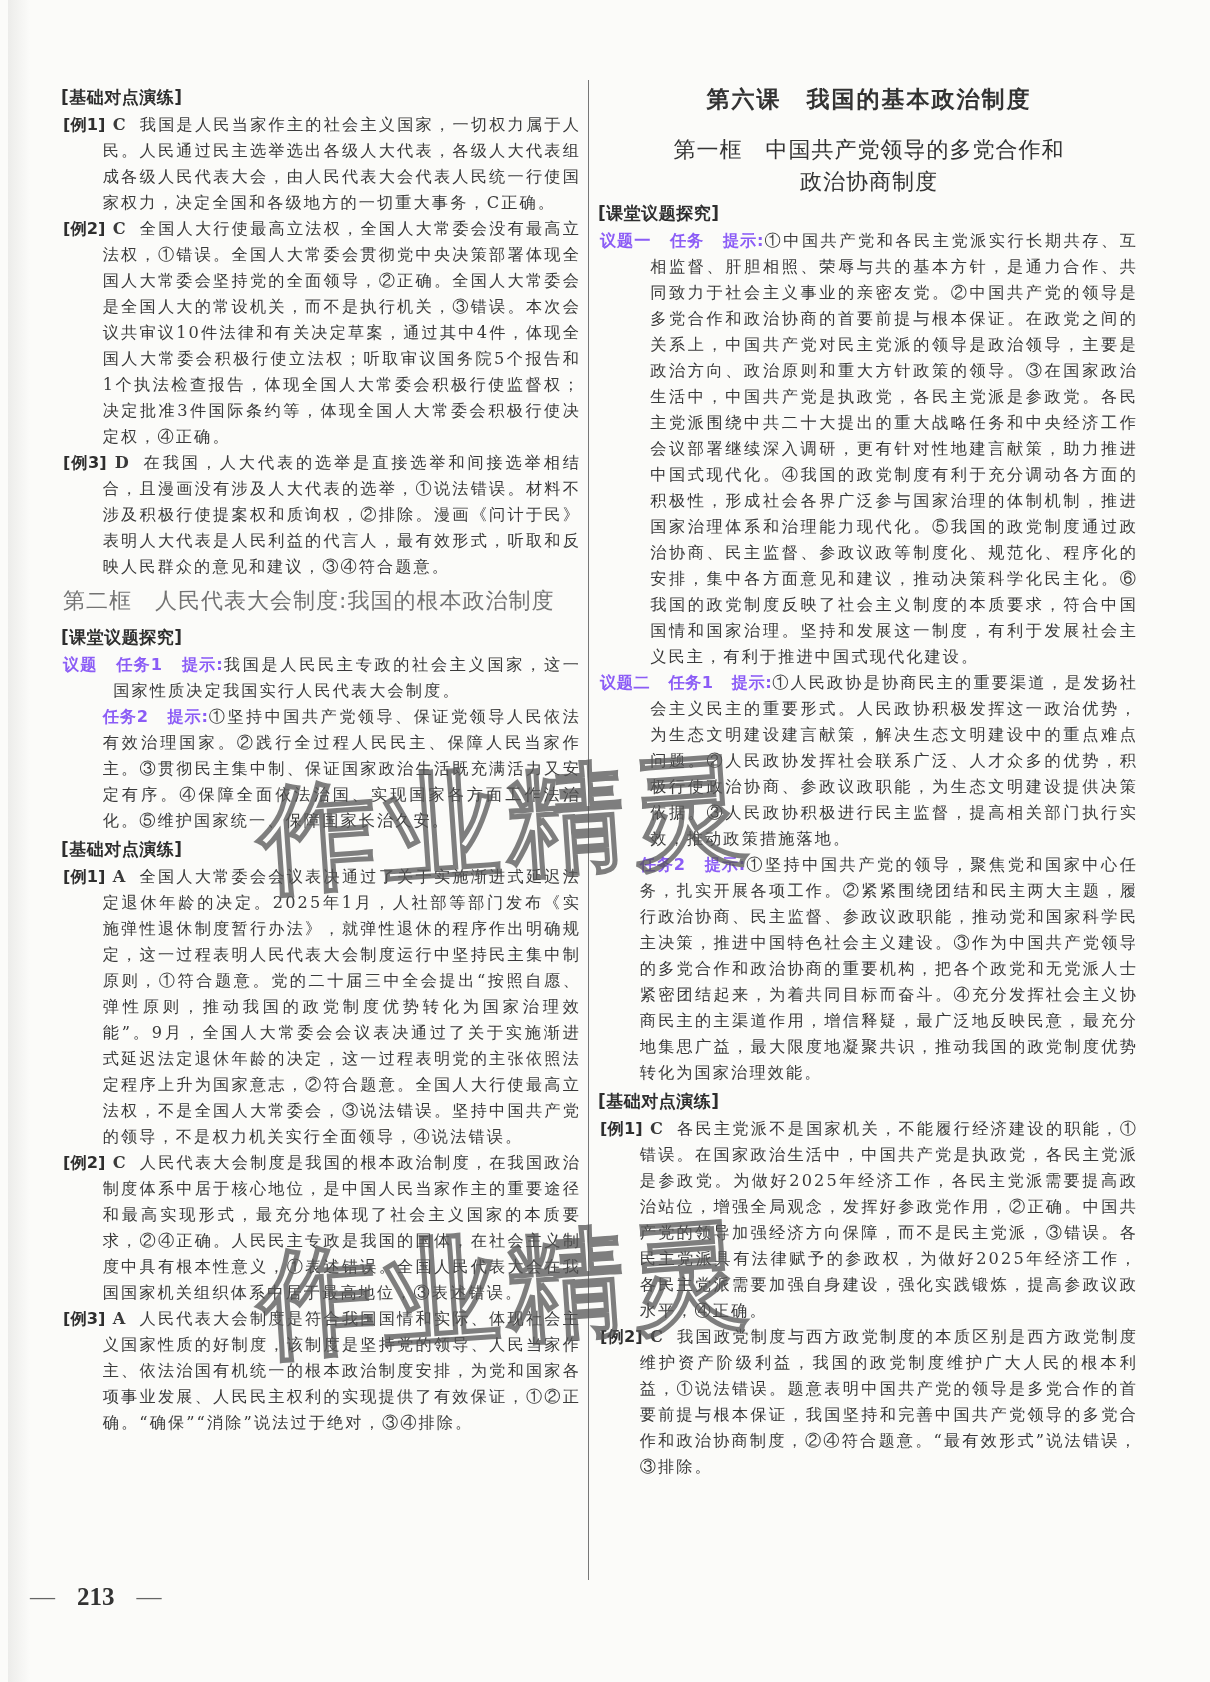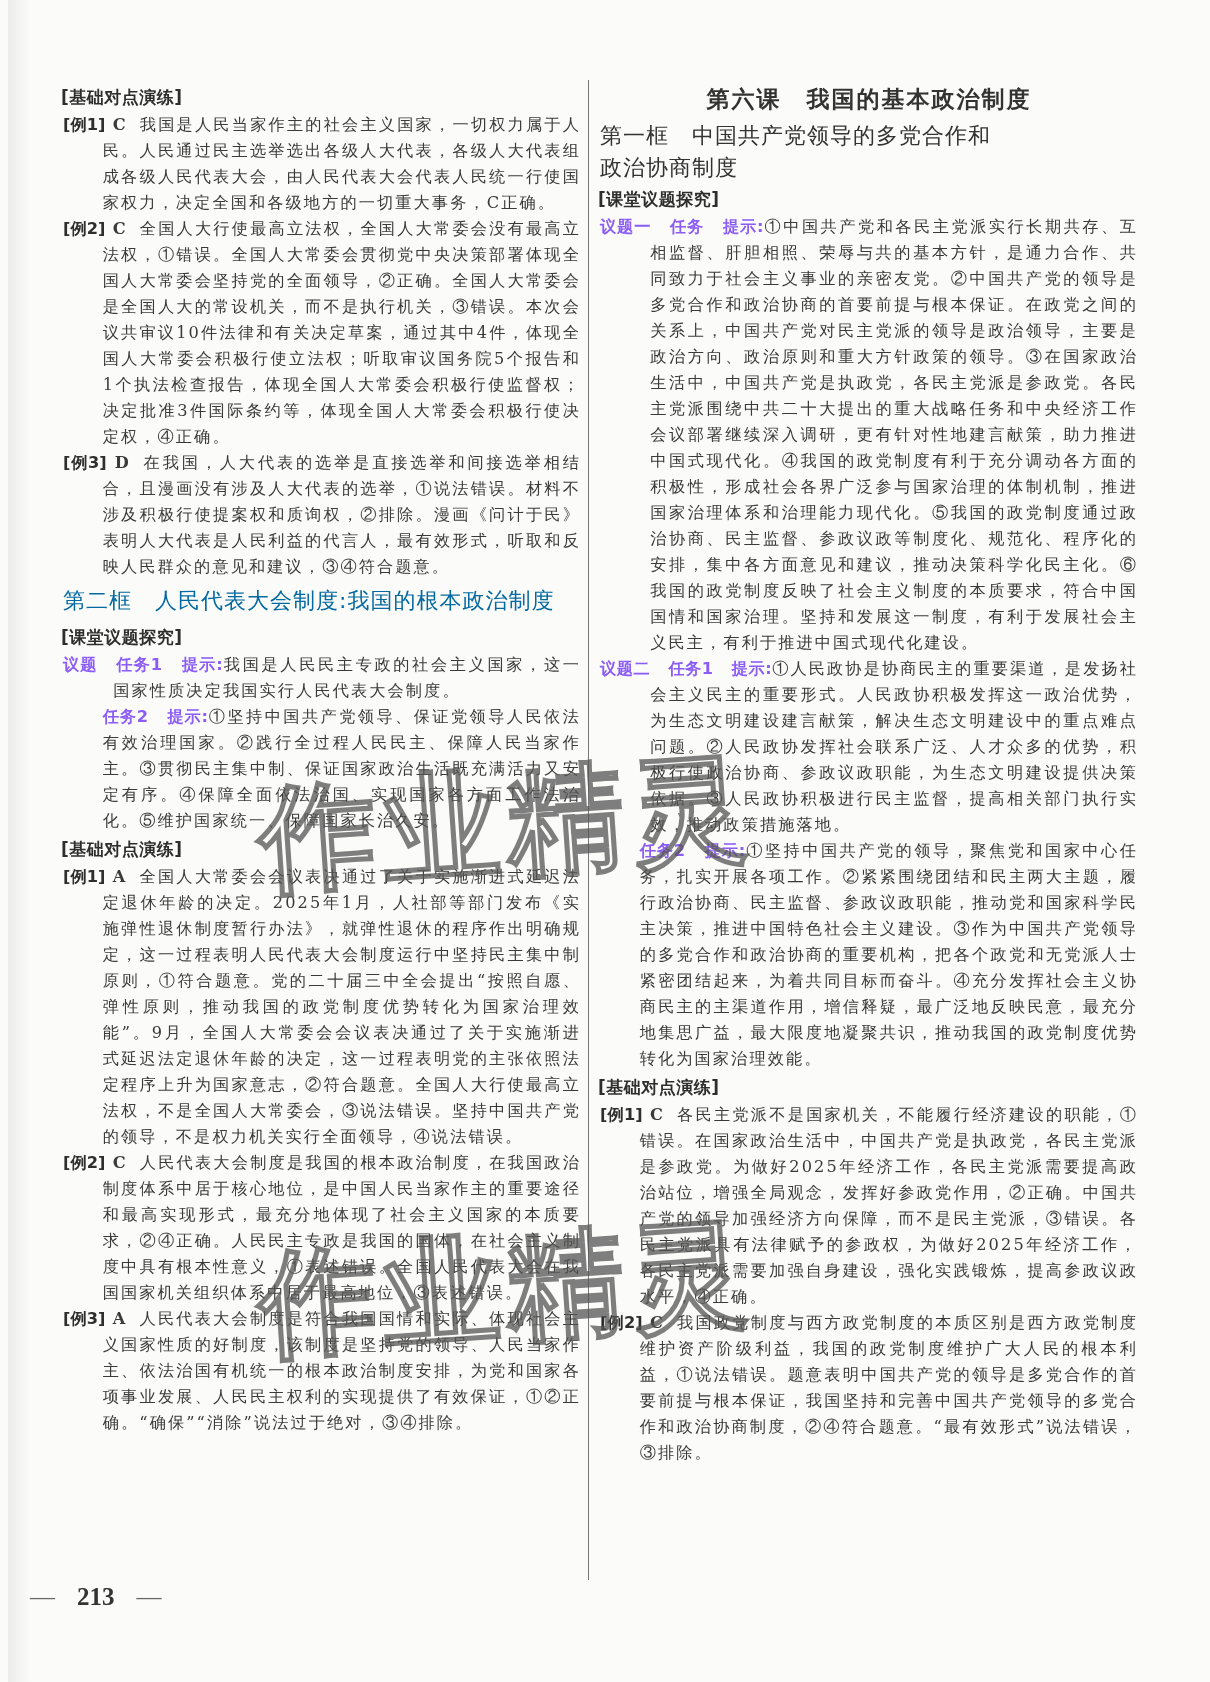--- a/index.html
+++ b/index.html
@@ -29,31 +29,31 @@
   }
   .para .ans { font-weight: bold; letter-spacing: 0; margin-right: 14px; }
   .para .kw {
     font-family: "DejaVu Sans", "Liberation Sans", sans-serif;
     font-weight: bold; letter-spacing: 0.5px; color: #8b5cf6;
   }
   .para.task { padding-left: 3.1em; text-indent: -3.1em; }
   .para.subtask { padding-left: 2.45em; text-indent: 0; }
   .kuang-title {
     font-family: "DejaVu Sans", "Liberation Sans", sans-serif;
-    font-size: 22px; line-height: 34px; color: #0369a1; margin: 4px 0 6px 0;
+    font-size: 22px; line-height: 34px; color: #737373; margin: 4px 0 6px 0;
     letter-spacing: 1px; white-space: nowrap;
   }
   .lesson-title {
     font-family: "DejaVu Sans", "Liberation Sans", sans-serif;
     font-size: 23px; font-weight: bold; text-align: center; line-height: 34px;
-    color: #333; margin: 0 0 4px 0; letter-spacing: 2px;
+    color: #333; margin: 0 0 18px 0; letter-spacing: 2px;
   }
   .frame-title {
     font-family: "DejaVu Sans", "Liberation Sans", sans-serif;
-    font-size: 22px; line-height: 32px; color: #333; margin: 0; letter-spacing: 1px;
+    font-size: 22px; text-align: center; line-height: 32px; color: #333; margin: 0; letter-spacing: 1px;
   }
   .frame-title.l2 { margin-bottom: 0; }
   .page-number {
     position: absolute; top: 1583px; left: 0; width: 1210px; text-align: left;
     font-family: "Liberation Serif", "DejaVu Serif", serif; font-size: 25px; font-weight: bold; color: #333;
   }
   .page-number .dash { font-weight: normal; color: #666; margin: 0 22px; }
   .watermark {
     position: absolute; pointer-events: none;
     font-family: "DejaVu Sans", "Liberation Sans", sans-serif; font-weight: bold;

